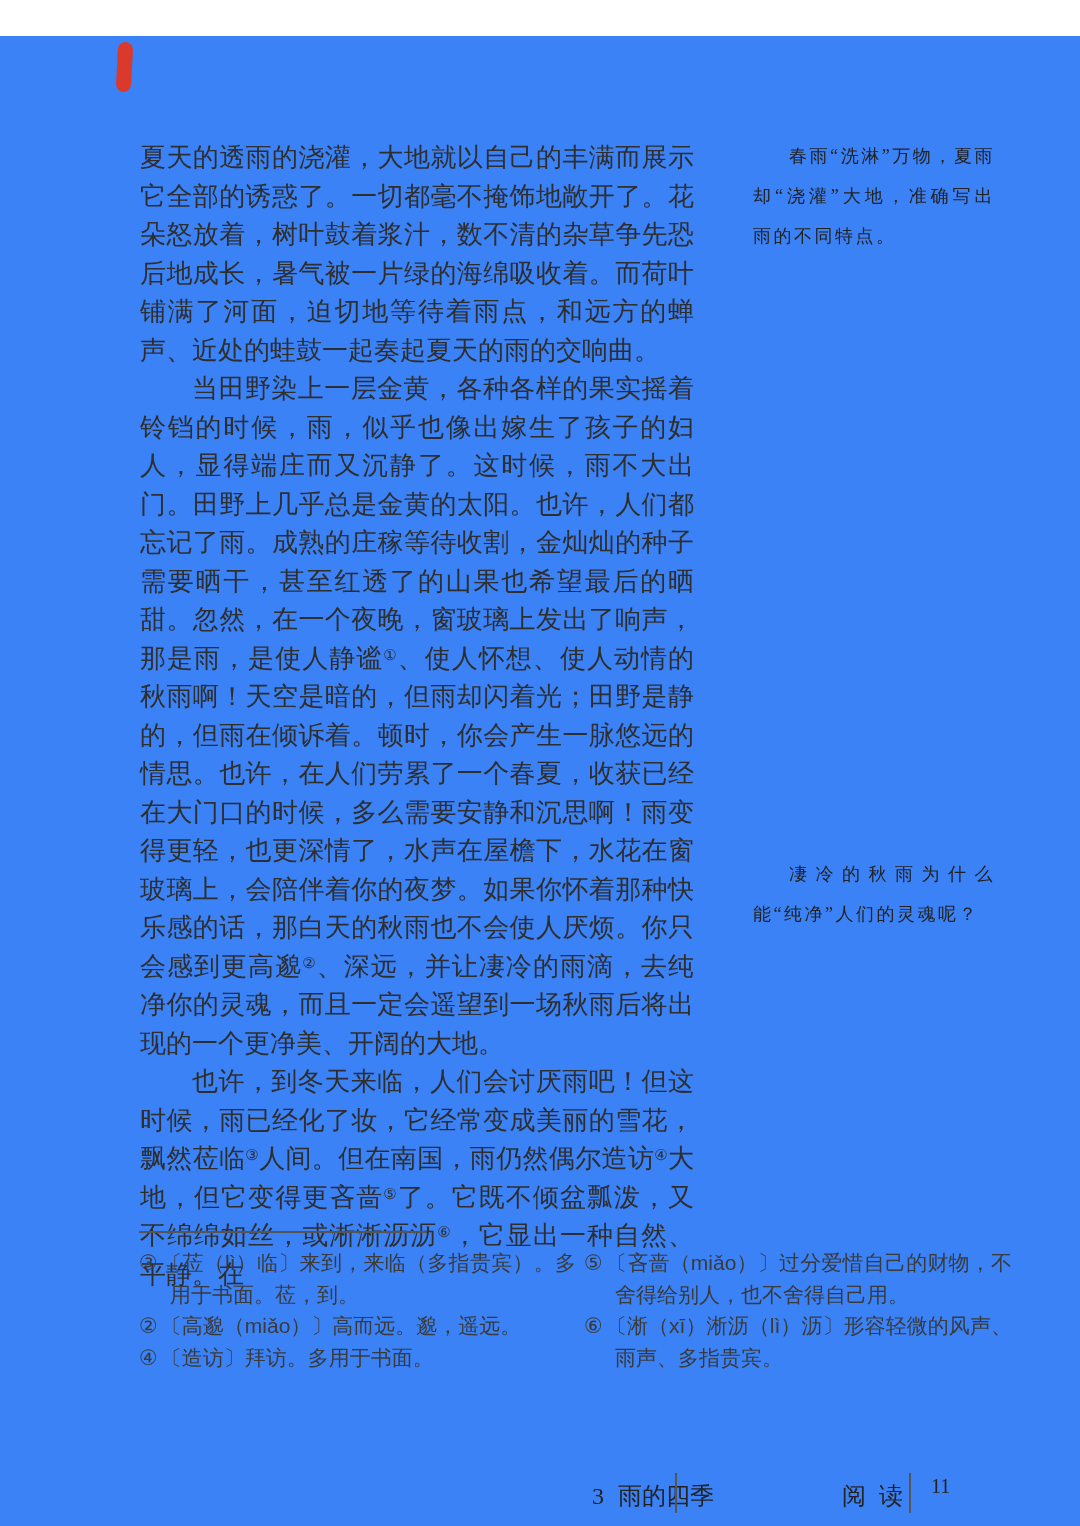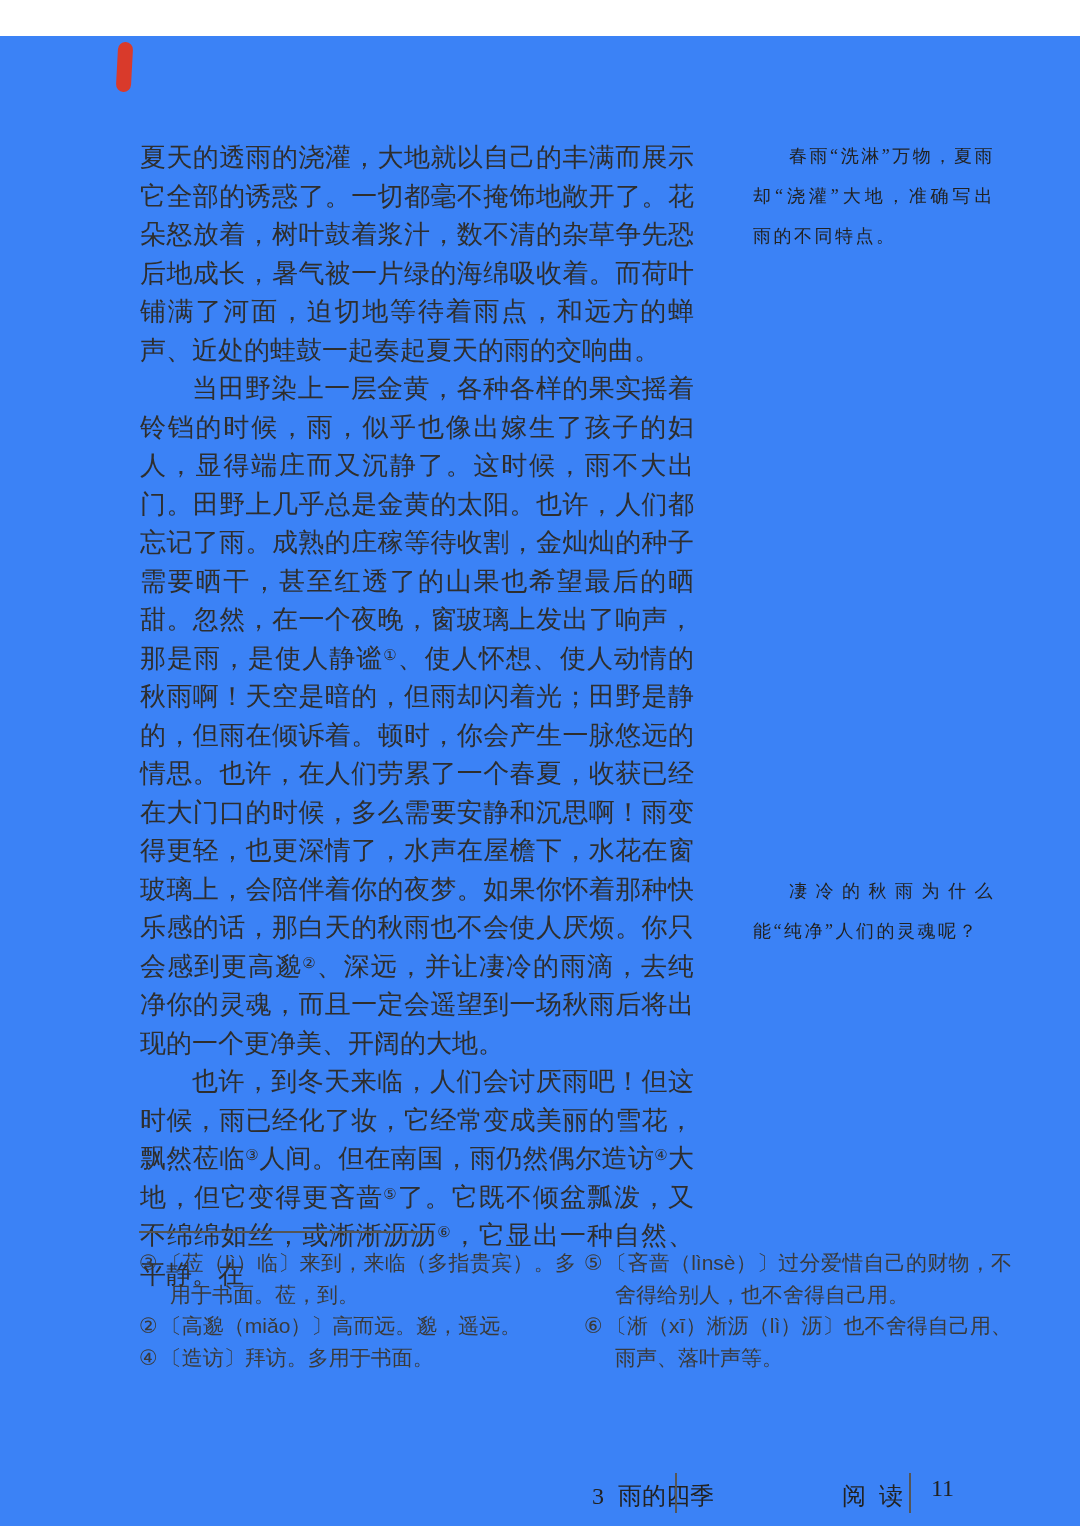--- a/index.html
+++ b/index.html
@@ -44,21 +44,21 @@
     width: 242px;
     font-size: 18px;
     line-height: 40px;
     letter-spacing: 2.5px;
     text-indent: 2em;
     text-align: justify;
     color: #222222;
     font-family: "Liberation Serif", "DejaVu Serif", serif;
   }
   .margin-note-1 { top: 100px; }
-  .margin-note-2 { top: 835px; }
+  .margin-note-2 { top: 818px; }
   .footnote-divider {
     position: absolute;
     left: 139px; top: 1195px;
     width: 288px; height: 2px;
     background: #555555;
   }
   .fn-col {
     position: absolute;
     top: 1211px;
     font-size: 21px;
@@ -89,21 +89,21 @@
   .footer-section {
     position: absolute;
     left: 842px; top: 1444px;
     font-size: 24px;
     letter-spacing: 13px;
     color: #222222;
   }
   .footer-page {
     position: absolute;
     left: 931px; top: 1439px;
-    font-size: 24px;
+    font-size: 20px;
     color: #222222;
     font-family: "Liberation Serif", "DejaVu Serif", serif;
   }
 </style>
 </head>
 <body>
 
 <div class="page">
 
   <div class="accent-mark"></div>
@@ -120,22 +120,22 @@
 
   <div class="footnote-divider"></div>
 
   <div class="fn-col fn-col-left">
     <p class="fn"><span class="fn-num">③</span><span>〔莅（lì）临〕来到，来临（多指贵宾）。多用于书面。莅，到。</span></p>
     <p class="fn"><span class="fn-num">②</span><span>〔高邈（miǎo）〕高而远。邈，遥远。</span></p>
     <p class="fn"><span class="fn-num">④</span><span>〔造访〕拜访。多用于书面。</span></p>
   </div>
 
   <div class="fn-col fn-col-right">
-    <p class="fn"><span class="fn-num">⑤</span><span>〔吝啬（lìnsè）〕过分爱惜自己的财物，不舍得给别人，也不舍得自己用。</span></p>
-    <p class="fn"><span class="fn-num">⑥</span><span>〔淅（xī）淅沥（lì）沥〕也不舍得自己用、雨声、落叶声等。</span></p>
+    <p class="fn"><span class="fn-num">⑤</span><span>〔吝啬（miǎo）〕过分爱惜自己的财物，不舍得给别人，也不舍得自己用。</span></p>
+    <p class="fn"><span class="fn-num">⑥</span><span>〔淅（xī）淅沥（lì）沥〕形容轻微的风声、雨声、多指贵宾。</span></p>
   </div>
 
   <div class="footer-lesson">
     <span>3</span><span class="lesson-title">雨的四季</span>
   </div>
   <div class="footer-divider footer-divider-1"></div>
   <div class="footer-section">阅读</div>
   <div class="footer-divider footer-divider-2"></div>
   <div class="footer-page">11</div>
 

